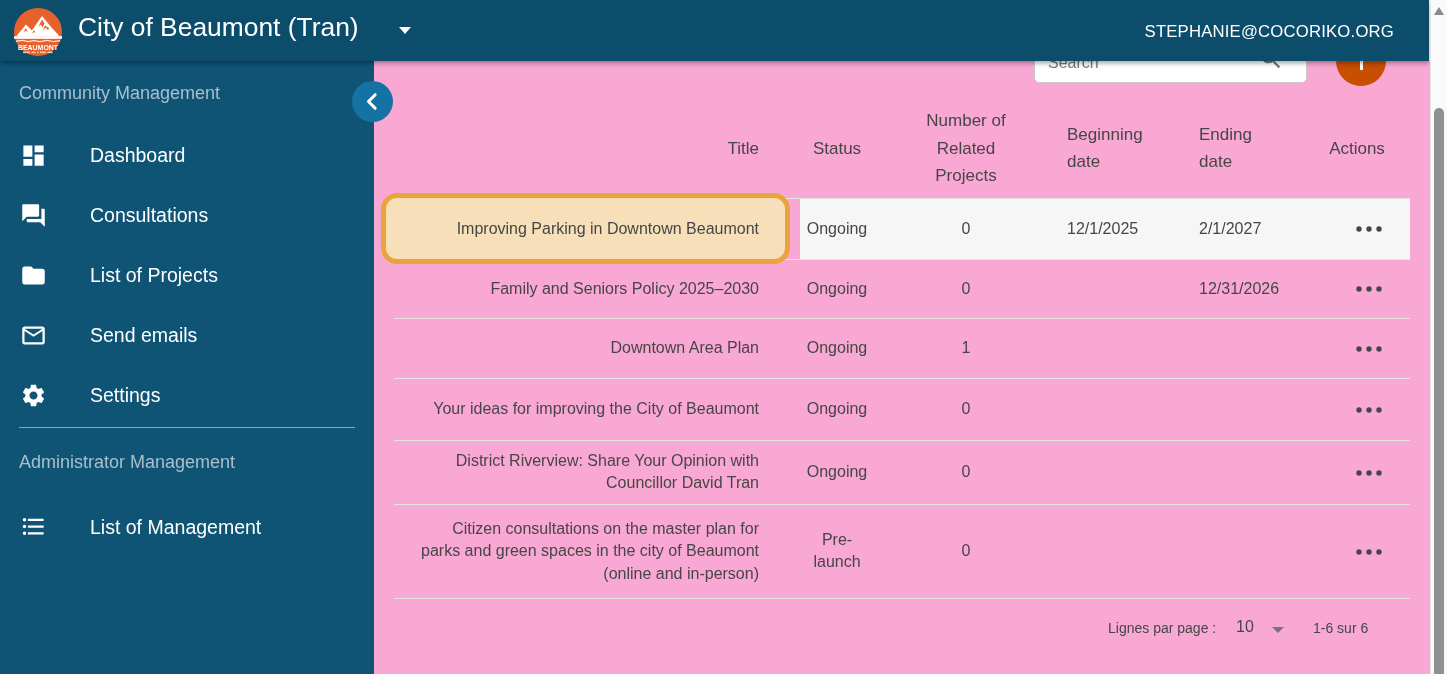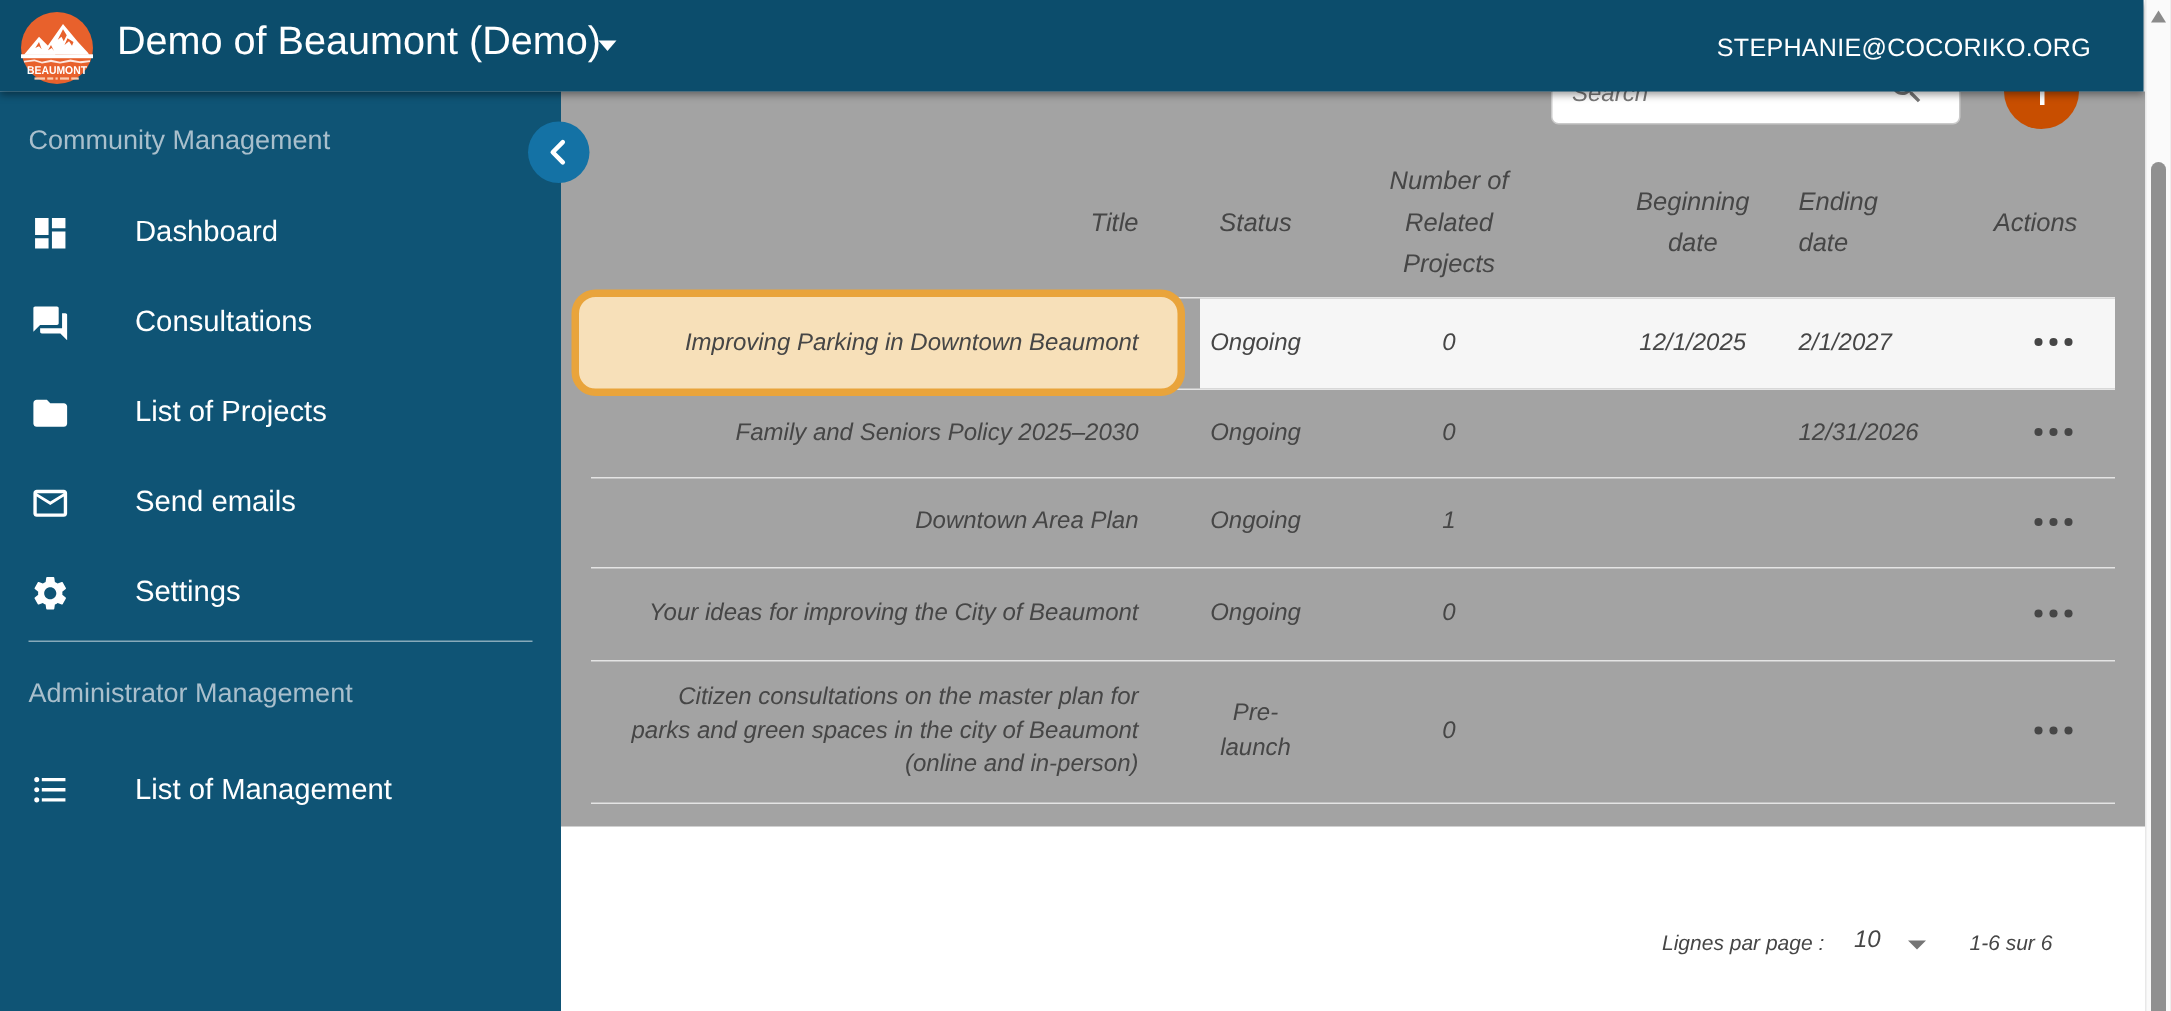--- a/index.html
+++ b/index.html
@@ -10,34 +10,34 @@
 #cname { position:absolute; left:78px; top:12px; font-size:26.4px; color:#fff; font-weight:400; }
 #caret1 { position:absolute; left:399px; top:27px; width:0; height:0; border-left:6.5px solid transparent; border-right:6.5px solid transparent; border-top:7.5px solid #fff; }
 #email { position:absolute; right:35px; top:22px; font-size:16.7px; color:#fff; letter-spacing:0.2px; }
 #sidebar { position:absolute; left:0; top:61px; width:374px; height:613px; background:#0F5475; z-index:20; }
 .sechead { position:absolute; left:19px; font-size:18px; color:#A9BFCC; line-height:22px; }
 .mitem { position:absolute; left:0; width:374px; height:60px; }
 .mitem svg { position:absolute; left:20px; top:50%; margin-top:-13.5px; }
 .mitem span { position:absolute; left:90px; top:50%; transform:translateY(-50%); color:#fff; font-size:19.5px; font-weight:400; }
 #sdivider { position:absolute; left:19px; top:366px; width:336px; height:0; border-top:1px solid rgba(255,255,255,0.5); }
 #collapsebtn { position:absolute; left:352px; top:81px; width:41px; height:41px; border-radius:50%; background:#1472A5; z-index:40; }
-#main { position:absolute; left:374px; top:61px; width:1056px; height:490px; background:#a3a3a3; z-index:10;font-style:italic; }
+#main { position:absolute; left:374px; top:61px; width:1056px; height:613px; background:#f9a8d4; z-index:10; }
 #searchbox { position:absolute; left:660px; top:-25px; width:273px; height:47px; border:1px solid #cacaca; border-radius:5px; background:#fff; }
 #searchbox .ph { position:absolute; left:13px; top:16.5px; font-size:16px; color:#777; }
 #plusbtn { position:absolute; left:962px; top:-25px; width:50px; height:50px; border-radius:50%; background:#C84E00; }
 #plusbtn:before { content:""; position:absolute; left:23.5px; top:9px; width:3px; height:25px; background:#fff; }
 #plusbtn:after { content:""; position:absolute; left:12px; top:21px; width:26px; height:3px; background:#fff; }
 table#tbl { position:absolute; left:20px; top:37.5px; width:1016px; border-collapse:collapse; color:#464646; table-layout:fixed; }
 #tbl th { font-weight:400; font-size:17px; line-height:27.5px; padding:0; height:100px; vertical-align:middle; }
 #tbl td { font-size:16px; line-height:22.5px; border-top:1px solid #E4E4E4; padding:0; vertical-align:middle; }
 #tbl tr.last td { border-bottom:1px solid #E4E4E4; }
 .c-title { width:406px; text-align:right; padding-left:21px !important; padding-right:41px !important; }
 .c-status { width:74px; text-align:center; }
 .c-num { width:184px; text-align:center; }
-.c-beg { width:132px; text-align:center; padding-left:9px !important; }
+.c-beg { width:132px; text-align:left; padding-left:9px !important; }
 .c-end { width:124px; text-align:left; padding-left:9px !important; }
 .c-act { width:96px; text-align:center; }
 th.c-act { padding-right:10px !important; }
 td.c-act { padding-left:13px !important; }
 tr.hl td { background:#F6F6F6; }
 tr.hl td.hlcell { background:transparent; }
 #hlbox { position:absolute; left:7px; top:132px; width:409px; height:71px; border:5px solid #E9A43B; border-radius:16px; background:#F7E0B9; z-index:5; }
 .hlcell { position:relative; z-index:6; }
 #pager { position:absolute; left:20px; top:559px; width:1016px; height:54px; font-size:14px; color:#464646; }
 #pager .lbl { position:absolute; left:714px; top:0px; }
@@ -114,20 +114,32 @@
         <td class="c-status">Ongoing</td>
         <td class="c-num">0</td>
         <td class="c-beg"></td>
         <td class="c-end"></td>
         <td class="c-act"><svg class="dotsvg" width="28" height="8" viewBox="0 0 28 8">
                 <circle cx="4" cy="4" r="2.7" fill="#464646"></circle>
                 <circle cx="14" cy="4" r="2.7" fill="#464646"></circle>
                 <circle cx="24" cy="4" r="2.7" fill="#464646"></circle>
               </svg></td>
       </tr>
+      <tr style="height:63.5px">
+        <td class="c-title">District Riverview: Share Your Opinion with Councillor David Tran</td>
+        <td class="c-status">Ongoing</td>
+        <td class="c-num">0</td>
+        <td class="c-beg"></td>
+        <td class="c-end"></td>
+        <td class="c-act"><svg class="dotsvg" width="28" height="8" viewBox="0 0 28 8">
+                <circle cx="4" cy="4" r="2.7" fill="#464646"></circle>
+                <circle cx="14" cy="4" r="2.7" fill="#464646"></circle>
+                <circle cx="24" cy="4" r="2.7" fill="#464646"></circle>
+              </svg></td>
+      </tr>
       <tr class="last" style="height:94.5px">
         <td class="c-title">Citizen consultations on the master plan for parks and green spaces in the city of Beaumont (online and in-person)</td>
         <td class="c-status">Pre-launch</td>
         <td class="c-num">0</td>
         <td class="c-beg"></td>
         <td class="c-end"></td>
         <td class="c-act"><svg class="dotsvg" width="28" height="8" viewBox="0 0 28 8">
                 <circle cx="4" cy="4" r="2.7" fill="#464646"></circle>
                 <circle cx="14" cy="4" r="2.7" fill="#464646"></circle>
                 <circle cx="24" cy="4" r="2.7" fill="#464646"></circle>
@@ -195,21 +207,21 @@
       <path fill="#fff" d="M2 32.5 L9 31.7 L14 33.1 L20 31.9 L26 33.1 L33 31.7 L39 32.9 L46 32.1 L46 33.3 L40 34.1 L33 33.1 L26 34.3 L20 33.3 L14 34.3 L9 32.9 L2 33.7 Z" opacity="0.85"></path>
       <text x="24" y="41.5" text-anchor="middle" font-family="Liberation Sans" font-size="7.6" font-weight="bold" fill="#fff" textLength="40" lengthAdjust="spacingAndGlyphs">BEAUMONT</text>
       <g fill="#F8C9AE">
           <rect x="9" y="43.6" width="7" height="1.5"></rect>
           <rect x="17.5" y="43.6" width="4" height="1.5"></rect>
           <rect x="23" y="43.6" width="1.5" height="1.5"></rect>
           <rect x="26" y="43.6" width="6" height="1.5"></rect>
           <rect x="33.5" y="43.6" width="5" height="1.5"></rect>
         </g>
     </svg>
-    <div id="cname">Demo of Beaumont (Demo)</div>
+    <div id="cname">City of Beaumont (Tran)</div>
     <div id="caret1"></div>
     <div id="email">STEPHANIE@COCORIKO.ORG</div>
   </div>
 
   <div id="collapsebtn">
     <svg width="41" height="41" viewBox="0 0 41 41">
         <path d="M23.2 13.7 L16.5 20.5 L23.2 27.3" stroke="#fff" stroke-width="3" fill="none" stroke-linecap="round" stroke-linejoin="round"></path>
       </svg>
   </div>
 

